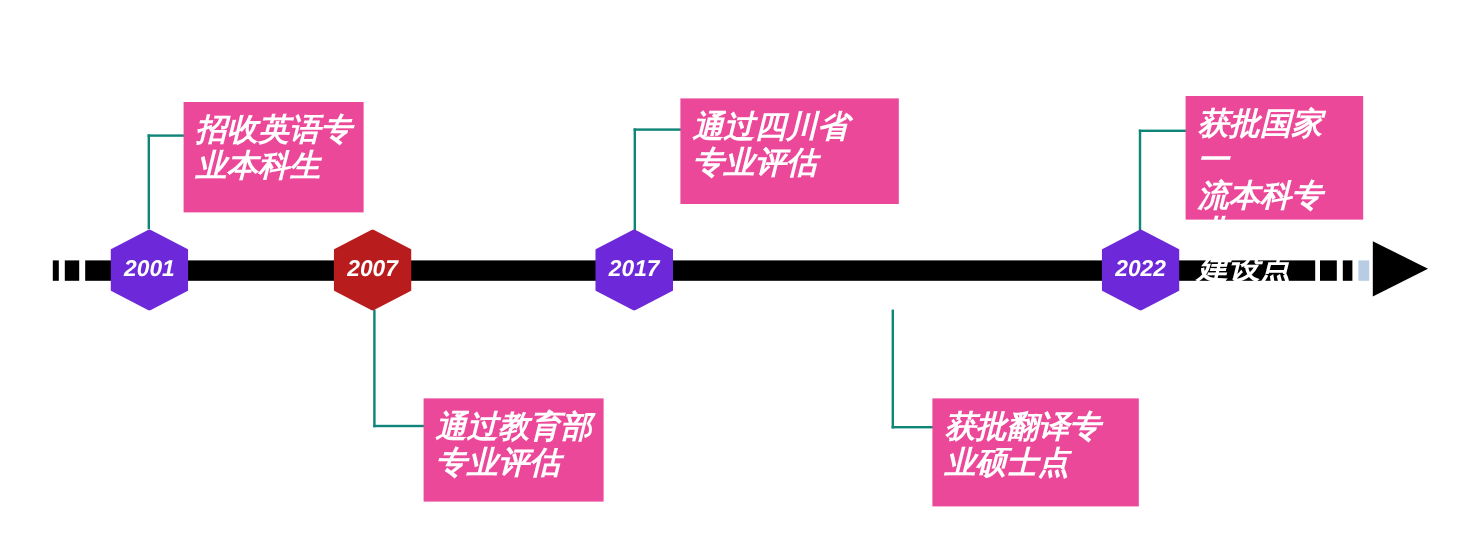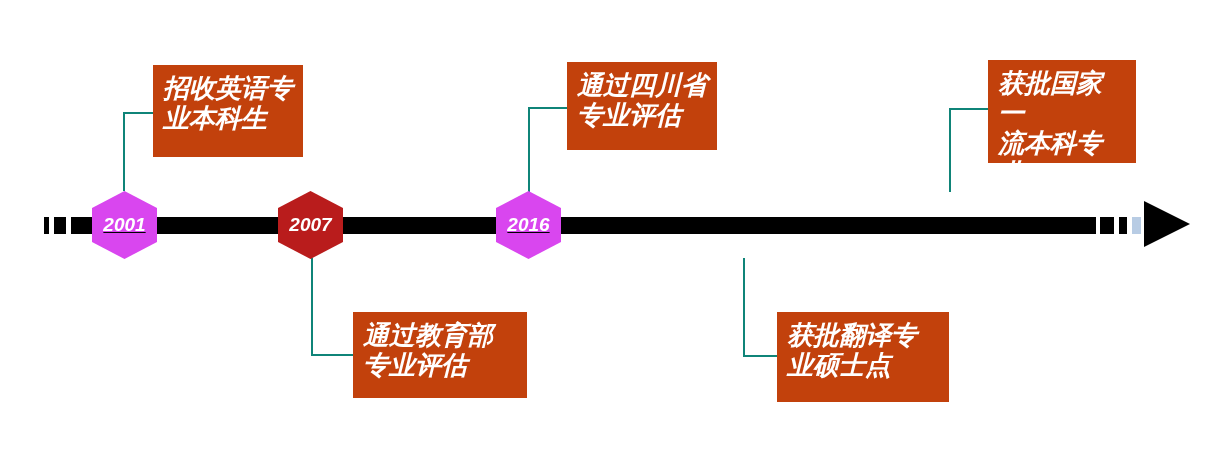--- a/index.html
+++ b/index.html
@@ -13,25 +13,25 @@
   .arrowhead{
     position:absolute;left:1144px;top:201px;width:0;height:0;
     border-top:23px solid transparent;border-bottom:23px solid transparent;
     border-left:46px solid #000;
   }
   .hex{
     position:absolute;top:191px;width:65px;height:68px;
     clip-path:polygon(50% 0%,100% 25%,100% 75%,50% 100%,0% 75%,0% 25%);
     display:flex;align-items:center;justify-content:center;
   }
-  .hex.black{background:#d946ef;text-decoration:underline;}
+  .hex.black{background:#6d28d9;}
   .hex.teal{background:#b91c1c;}
   .year{color:#fff;font-weight:bold;font-style:italic;font-size:19px;}
   .callout{
-    position:absolute;background:#c2410c;box-sizing:border-box;padding:8px 10px;
+    position:absolute;background:#ec4899;box-sizing:border-box;padding:8px 10px;margin-top:20px;
   }
   .callout-text{
     color:#fff;font-weight:bold;font-style:italic;font-size:26px;line-height:30px;
     white-space:pre-line;display:block;
   }
   .conn{position:absolute;background:#0f8478;}
   .conn.v{width:2px;}
   .conn.h{height:2px;}
 </style>
 </head>
@@ -52,46 +52,49 @@
   <div class="callout" style="left:153px;top:65px;width:150px;height:92px">
     <span class="callout-text">招收英语专
 业本科生</span>
   </div>
   <div class="hex black" style="left:92px">
     <span class="year">2001</span>
   </div>
 
   <div class="conn v" style="left:311px;top:258px;height:98px"></div>
   <div class="conn h" style="left:311px;top:354px;width:43px"></div>
-  <div class="callout" style="left:353px;top:312px;width:174px;height:86px">
+  <div class="callout" style="left:353px;top:312px;width:150px;height:86px">
     <span class="callout-text">通过教育部
 专业评估</span>
   </div>
   <div class="hex teal" style="left:278px">
     <span class="year">2007</span>
   </div>
 
   <div class="conn v" style="left:528px;top:107px;height:85px"></div>
   <div class="conn h" style="left:528px;top:107px;width:40px"></div>
-  <div class="callout" style="left:567px;top:62px;width:150px;height:88px">
+  <div class="callout" style="left:567px;top:62px;width:182px;height:88px">
     <span class="callout-text">通过四川省
 专业评估</span>
   </div>
   <div class="hex black" style="left:496px">
-    <span class="year">2016</span>
+    <span class="year">2017</span>
   </div>
 
   <div class="conn v" style="left:743px;top:258px;height:99px"></div>
   <div class="conn h" style="left:743px;top:355px;width:35px"></div>
   <div class="callout" style="left:777px;top:312px;width:172px;height:90px">
     <span class="callout-text">获批翻译专
 业硕士点</span>
   </div>
 
   <div class="conn v" style="left:949px;top:108px;height:84px"></div>
   <div class="conn h" style="left:949px;top:108px;width:40px"></div>
   <div class="callout" style="left:988px;top:60px;width:148px;height:103px">
     <span class="callout-text">获批国家一
 流本科专业
 建设点</span>
   </div>
+  <div class="hex black" style="left:918px">
+    <span class="year">2022</span>
+  </div>
 
 </div>
 
 </body></html>

